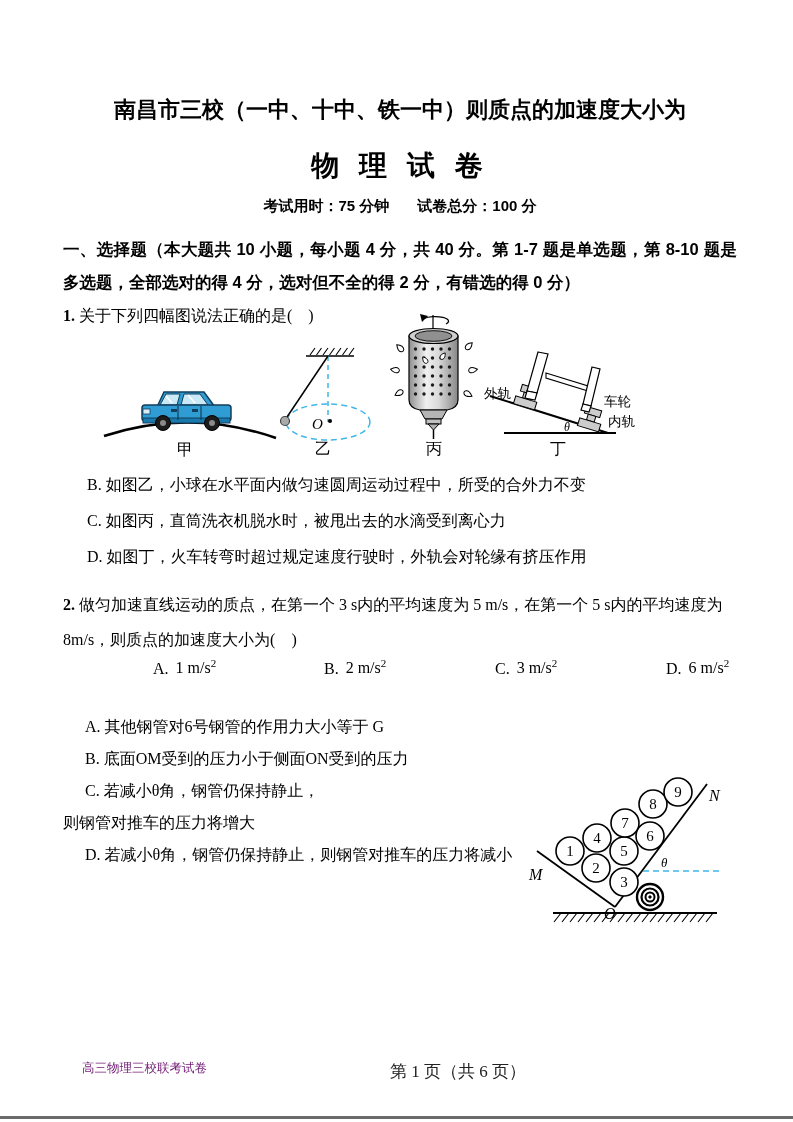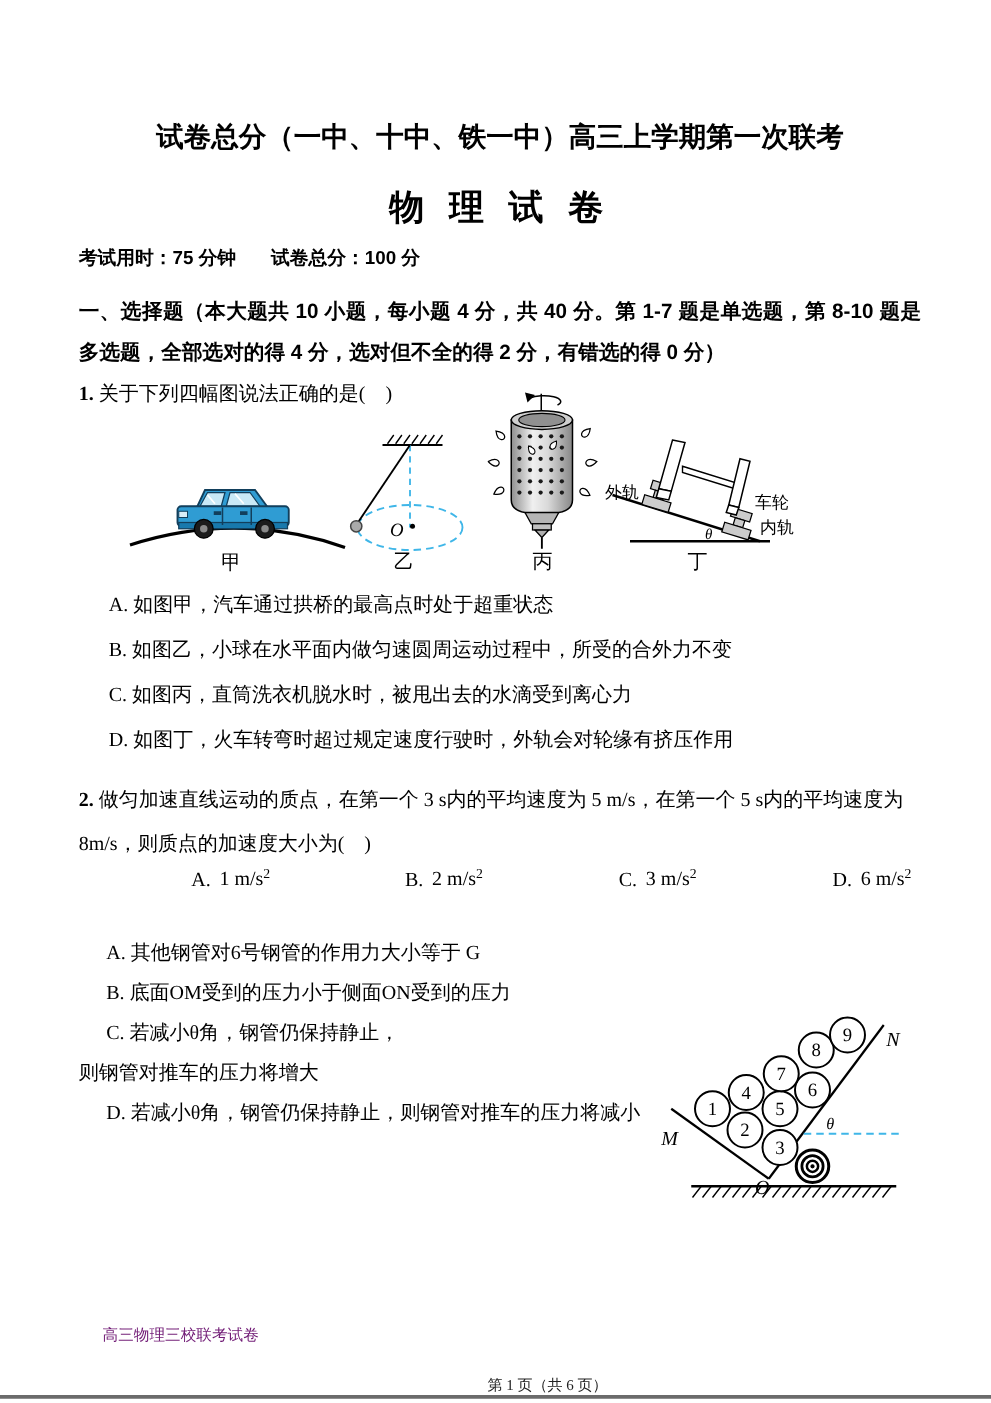--- a/index.html
+++ b/index.html
@@ -2,53 +2,53 @@
 <html><head>
 <meta charset="utf-8">
 <style>
   html,body{margin:0;padding:0;background:#fff;}
   .page{position:relative;width:793px;height:1122px;background:#fff;overflow:hidden;
         font-family:"Liberation Serif","DejaVu Serif",serif;color:#000;}
   .content{position:absolute;left:63px;top:0;width:674px;}
   .hei{font-family:"Liberation Sans","DejaVu Sans",sans-serif;font-weight:bold;}
   .title{margin-top:96px;text-align:center;font-size:22px;line-height:1.3;}
   .subtitle{margin-top:22px;text-align:center;font-size:28px;letter-spacing:6px;}
-  .exam-info{margin-top:12px;font-size:15px;}
+  .exam-info{margin-top:12px;text-align:center;font-size:15px;}
   .exam-info .gap{display:inline-block;width:28px;}
   .section-header{margin-top:17px;font-size:16.5px;line-height:33px;text-align:justify;}
   .stem{font-size:16px;line-height:34px;}
   .qnum{font-weight:bold;margin-right:4px;}
   .figures-row{position:relative;height:146px;margin-top:-18px;}
   .figures-row svg{position:absolute;}
   .q1-options{margin:6px 0 0 24px;line-height:36px;font-size:16px;}
   .q2{margin-top:12px;}
   .q2 .stem{line-height:35px;}
   .q2-options{display:flex;margin:-4px 0 0 46px;font-size:16px;height:30px;align-items:center;}
   .q2-options .opt{width:127px;margin-left:44px;}
   .q2-options .opt:last-child{width:auto;}
   .opt-label{margin-right:7px;}
   .q2-options sup{font-size:11px;}
   .q3{position:relative;margin-top:42px;}
   .q3 .stem{line-height:35px;}
   .q3-options{margin-top:-14px;line-height:32px;font-size:16px;}
   .q3-options .opt-indent{padding-left:22px;}
   .q3-fig{position:absolute;left:462px;top:62px;}
   .footer-left{position:absolute;left:82px;top:1060px;font-size:12.5px;color:#701a75;}
-  .footer-page{position:absolute;left:390px;top:1100px;font-size:12px;color:#222;}
+  .footer-page{position:absolute;left:390px;top:1060px;font-size:17px;color:#222;}
   .bottom-bar{position:absolute;left:0;top:1116px;width:793px;height:3px;background:#6b6b6b;}
   svg text{font-family:"Liberation Serif","DejaVu Serif",serif;}
   .it{font-style:italic;}
 </style>
 </head>
 <body>
 
 <div class="page">
   <div class="content">
 
-    <div class="title hei">试卷总分（一中、十中、铁一中）高三上学期第一次联考</div>
+    <div class="title hei">南昌市三校（一中、十中、铁一中）则质点的加速度大小为</div>
     <div class="subtitle hei">物 理 试 卷</div>
     <div class="exam-info hei">
       <span>考试用时：75 分钟</span><span class="gap"></span><span>试卷总分：100 分</span>
     </div>
 
     <div class="section-header hei">一、选择题（本大题共 10 小题，每小题 4 分，共 40 分。第 1-7 题是单选题，第 8-10 题是多选题，全部选对的得 4 分，选对但不全的得 2 分，有错选的得 0 分）</div>
 
     <div class="stem">
       <span class="qnum">1.</span><span>关于下列四幅图说法正确的是(　)</span>
     </div>
@@ -177,21 +177,20 @@
         </g>
         <text class="it" x="84" y="91" font-size="12">θ</text>
         <text x="4" y="58" font-size="13.5">外轨</text>
         <text x="124" y="66" font-size="13.5">车轮</text>
         <text x="128" y="86" font-size="13.5">内轨</text>
         <text x="70" y="114" font-size="16">丁</text>
       </svg>
     </div>
 
     <div class="q1-options">
-      <div>A.  如图甲，汽车通过拱桥的最高点时处于超重状态</div>
       <div>B.  如图乙，小球在水平面内做匀速圆周运动过程中，所受的合外力不变</div>
       <div>C.  如图丙，直筒洗衣机脱水时，被甩出去的水滴受到离心力</div>
       <div>D.  如图丁，火车转弯时超过规定速度行驶时，外轨会对轮缘有挤压作用</div>
     </div>
 
     <div class="q2">
       <div class="stem">
         <span class="qnum">2.</span><span>做匀加速直线运动的质点，在第一个 3 s内的平均速度为 5 m/s，在第一个 5 s内的平均速度为 8m/s，则质点的加速度大小为(　)</span>
       </div>
       <div class="q2-options">

